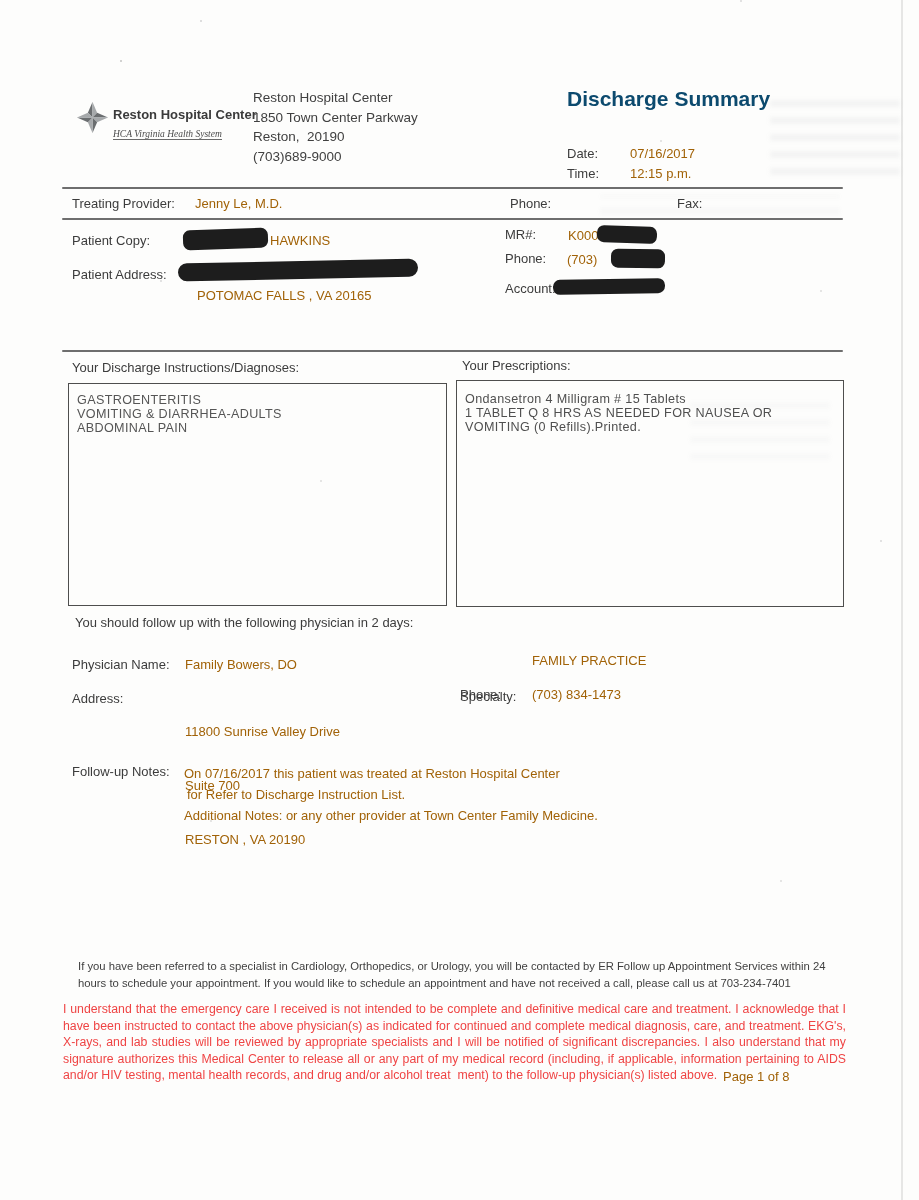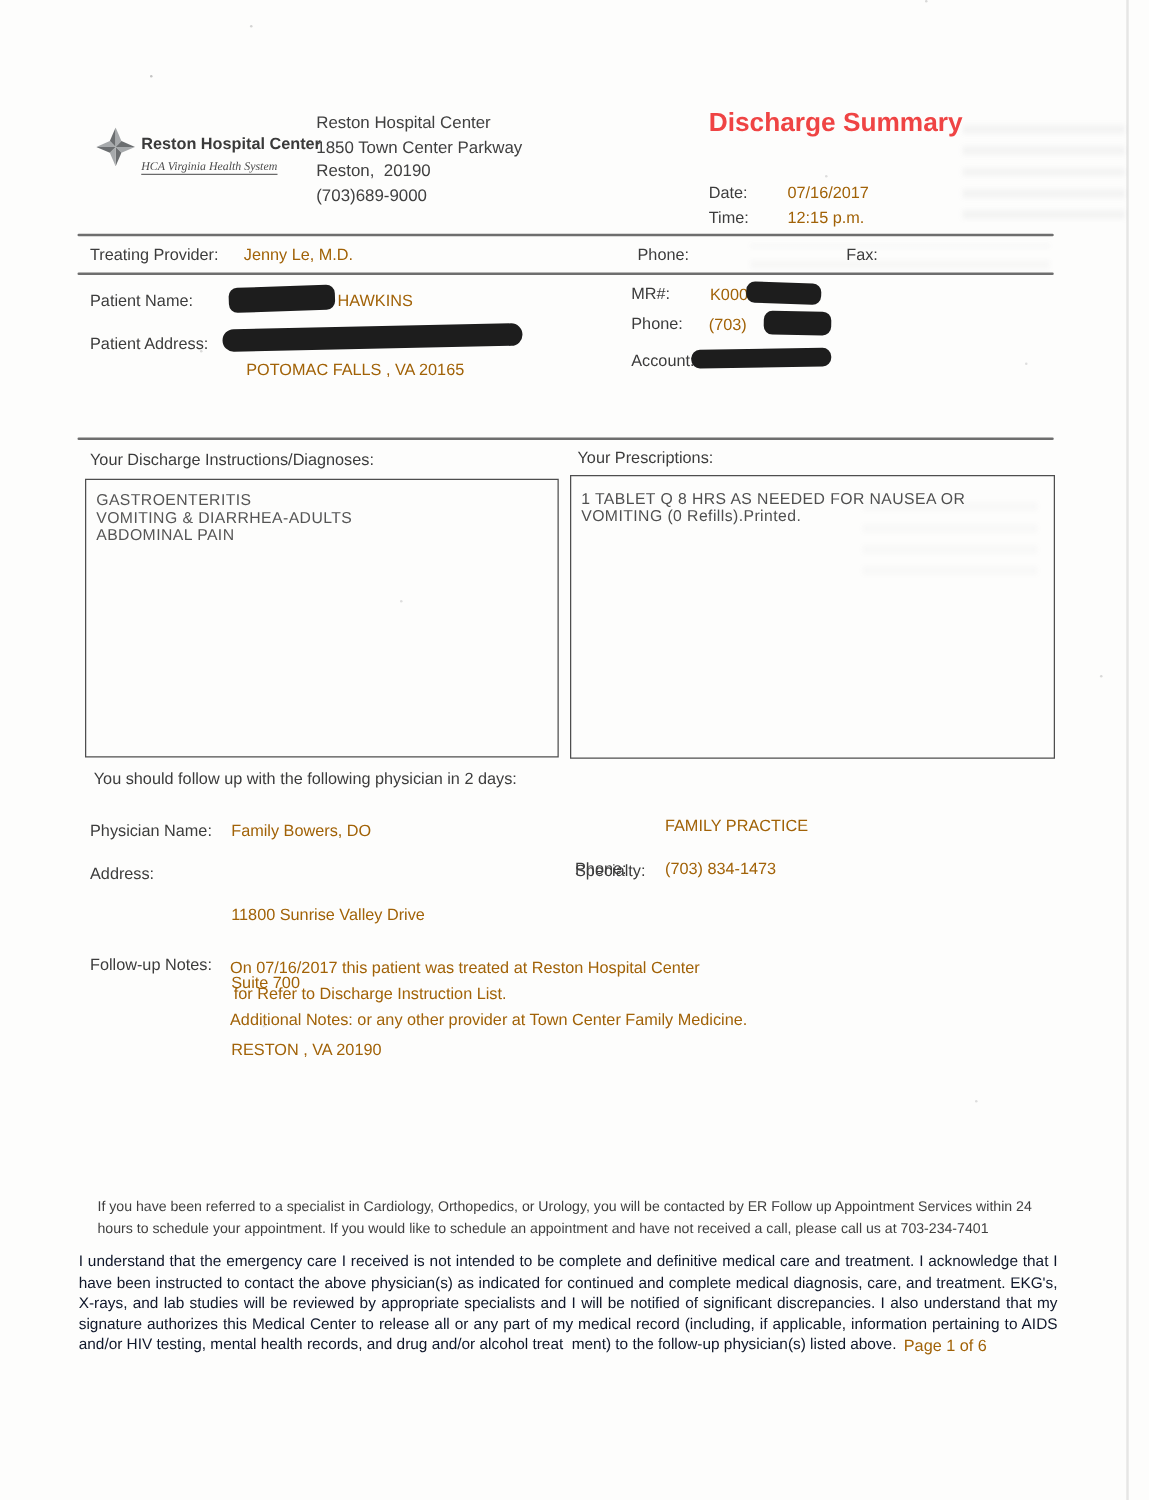--- a/index.html
+++ b/index.html
@@ -11,37 +11,37 @@
   }
   .abs{position:absolute;}
   .pre{white-space:pre-wrap;}
   .lbl{font-size:13px;}
   .hr{position:absolute;height:2px;background:#4a4a4a;opacity:.8;border-radius:1px;}
   .redaction{position:absolute;background:#1d1d1d;border-radius:7px;}
   .box{position:absolute;border:1.6px solid #4e4e4e;background:transparent;}
   .caps-block{font-size:12.6px;line-height:14px;letter-spacing:.35px;color:#555;}
   .caps-block span{display:block;}
   .finep{font-size:11.3px;line-height:17px;color:#3f3f3f;}
-  .consent{font-size:12.3px;line-height:16.6px;color:#0f172a;text-align:justify;}
+  .consent{font-size:12.3px;line-height:16.6px;color:#ef4444;text-align:justify;}
   .smudge{
     position:absolute;pointer-events:none;
     background:repeating-linear-gradient(0deg, rgba(120,122,130,.07) 0 7px, transparent 7px 17px);
     filter:blur(2px);
   }
   .speckles{position:absolute;width:2px;height:2px;border-radius:50%;background:rgba(140,140,140,.5);
     box-shadow: 80px -40px 0 rgba(150,150,150,.4), 620px -60px 0 rgba(150,150,150,.35),
       540px 80px 0 rgba(150,150,150,.3), 40px 220px 0 rgba(150,150,150,.35),
       130px 210px 0 rgba(150,150,150,.4), 700px 230px 0 rgba(150,150,150,.3),
       200px 420px 0 rgba(150,150,150,.3), 760px 480px 0 rgba(150,150,150,.35),
       90px 760px 0 rgba(150,150,150,.3), 660px 820px 0 rgba(150,150,150,.3);}
   .edge-line{position:absolute;left:901px;top:0;width:2px;height:1200px;background:rgba(110,110,115,.16);}
   .logo-name{font-size:13px;font-weight:bold;color:#3a3a3a;}
   .logo-tagline{font-family:"Liberation Serif","DejaVu Serif",serif;font-style:italic;font-size:9.5px;
     color:#4a4a4a;border-bottom:1px solid #6a6a6a;padding-bottom:0px;}
-  .doc-title{font-size:21px;line-height:26px;font-weight:bold;color:#ef4444;}
+  .doc-title{font-size:21px;line-height:26px;font-weight:bold;color:#0c4a6e;}
   .addr-block{font-size:13.5px;line-height:19.5px;color:#404040;}
   .addr-block span{display:block;}
   .val{font-size:13px;color:#a16207;}
 </style>
 </head>
 <body>
 
 <div class="speckles abs" style="left:120px;top:60px;"></div>
 <div class="edge-line"></div>
 <div class="smudge" style="left:770px;top:95px;width:130px;height:80px;"></div>
@@ -80,21 +80,21 @@
 
 <div class="hr" style="left:62px;top:187px;width:781px;"></div>
 <div class="hr" style="left:62px;top:218px;width:781px;"></div>
 <div class="hr" style="left:62px;top:350px;width:781px;"></div>
 
 <div class="abs lbl" style="left:72px;top:196px;">Treating Provider:</div>
 <div class="abs val" style="left:195px;top:196px;">Jenny Le, M.D.</div>
 <div class="abs lbl" style="left:510px;top:196px;">Phone:</div>
 <div class="abs lbl" style="left:677px;top:196px;">Fax:</div>
 
-<div class="abs lbl" style="left:72px;top:233px;">Patient Name:</div>
+<div class="abs lbl" style="left:72px;top:233px;">Patient Copy:</div>
 <div class="redaction" style="left:183px;top:229px;width:85px;height:20px;transform:rotate(-2deg);"></div>
 <div class="abs val" style="left:270px;top:233px;">HAWKINS</div>
 
 <div class="abs lbl" style="left:505px;top:227px;">MR#:</div>
 <div class="abs val" style="left:568px;top:228px;">K000</div>
 <div class="redaction" style="left:597px;top:226px;width:60px;height:17px;transform:rotate(2deg);"></div>
 
 <div class="abs lbl" style="left:505px;top:251px;">Phone:</div>
 <div class="abs val" style="left:567px;top:252px;">(703)</div>
 <div class="redaction" style="left:611px;top:249px;width:54px;height:19px;transform:rotate(1deg);"></div>
@@ -112,20 +112,21 @@
 <div class="box" style="left:68px;top:383px;width:377px;height:221px;">
   <div class="caps-block" style="padding:9px 0 0 8px;">
     <span>GASTROENTERITIS</span>
     <span>VOMITING &amp; DIARRHEA-ADULTS</span>
     <span>ABDOMINAL PAIN</span>
   </div>
 </div>
 
 <div class="box" style="left:456px;top:380px;width:386px;height:225px;">
   <div class="caps-block" style="padding:11px 0 0 8px;color:#4f4f4f;">
+    <span>Ondansetron 4 Milligram # 15 Tablets</span>
     <span>1 TABLET Q 8 HRS AS NEEDED FOR NAUSEA OR</span>
     <span>VOMITING (0 Refills).Printed.</span>
   </div>
 </div>
 
 <div class="abs lbl" style="left:75px;top:615px;">You should follow up with the following physician in 2 days:</div>
 
 <div class="abs lbl" style="left:72px;top:657px;">Physician Name:</div>
 <div class="abs val" style="left:185px;top:657px;">Family Bowers, DO</div>
 <div class="abs lbl" style="left:460px;top:653px;margin-top:36px;">Specialty:</div>
@@ -142,13 +143,13 @@
 
 <div class="abs lbl" style="left:72px;top:764px;">Follow-up Notes:</div>
 <div class="abs val" style="left:184px;top:764px;line-height:20.8px;">
   <div>On 07/16/2017 this patient was treated at Reston Hospital Center</div>
   <div style="padding-left:3px;">for Refer to Discharge Instruction List.</div>
   <div>Additional Notes: or any other provider at Town Center Family Medicine.</div>
 </div>
 
 <div class="abs finep" style="left:78px;top:958px;width:762px;">If you have been referred to a specialist in Cardiology, Orthopedics, or Urology, you will be contacted by ER Follow up Appointment Services within 24 hours to schedule your appointment. If you would like to schedule an appointment and have not received a call, please call us at 703-234-7401</div>
 <div class="abs consent pre" style="left:63px;top:1001px;width:783px;">I understand that the emergency care I received is not intended to be complete and definitive medical care and treatment. I acknowledge that I have been instructed to contact the above physician(s) as indicated for continued and complete medical diagnosis, care, and treatment. EKG's, X-rays, and lab studies will be reviewed by appropriate specialists and I will be notified of significant discrepancies. I also understand that my signature authorizes this Medical Center to release all or any part of my medical record (including, if applicable, information pertaining to AIDS and/or HIV testing, mental health records, and drug and/or alcohol treat  ment) to the follow-up physician(s) listed above.</div>
-<div class="abs val" style="left:723px;top:1069px;">Page 1 of 6</div>
+<div class="abs val" style="left:723px;top:1069px;">Page 1 of 8</div>
 
 </body></html>

